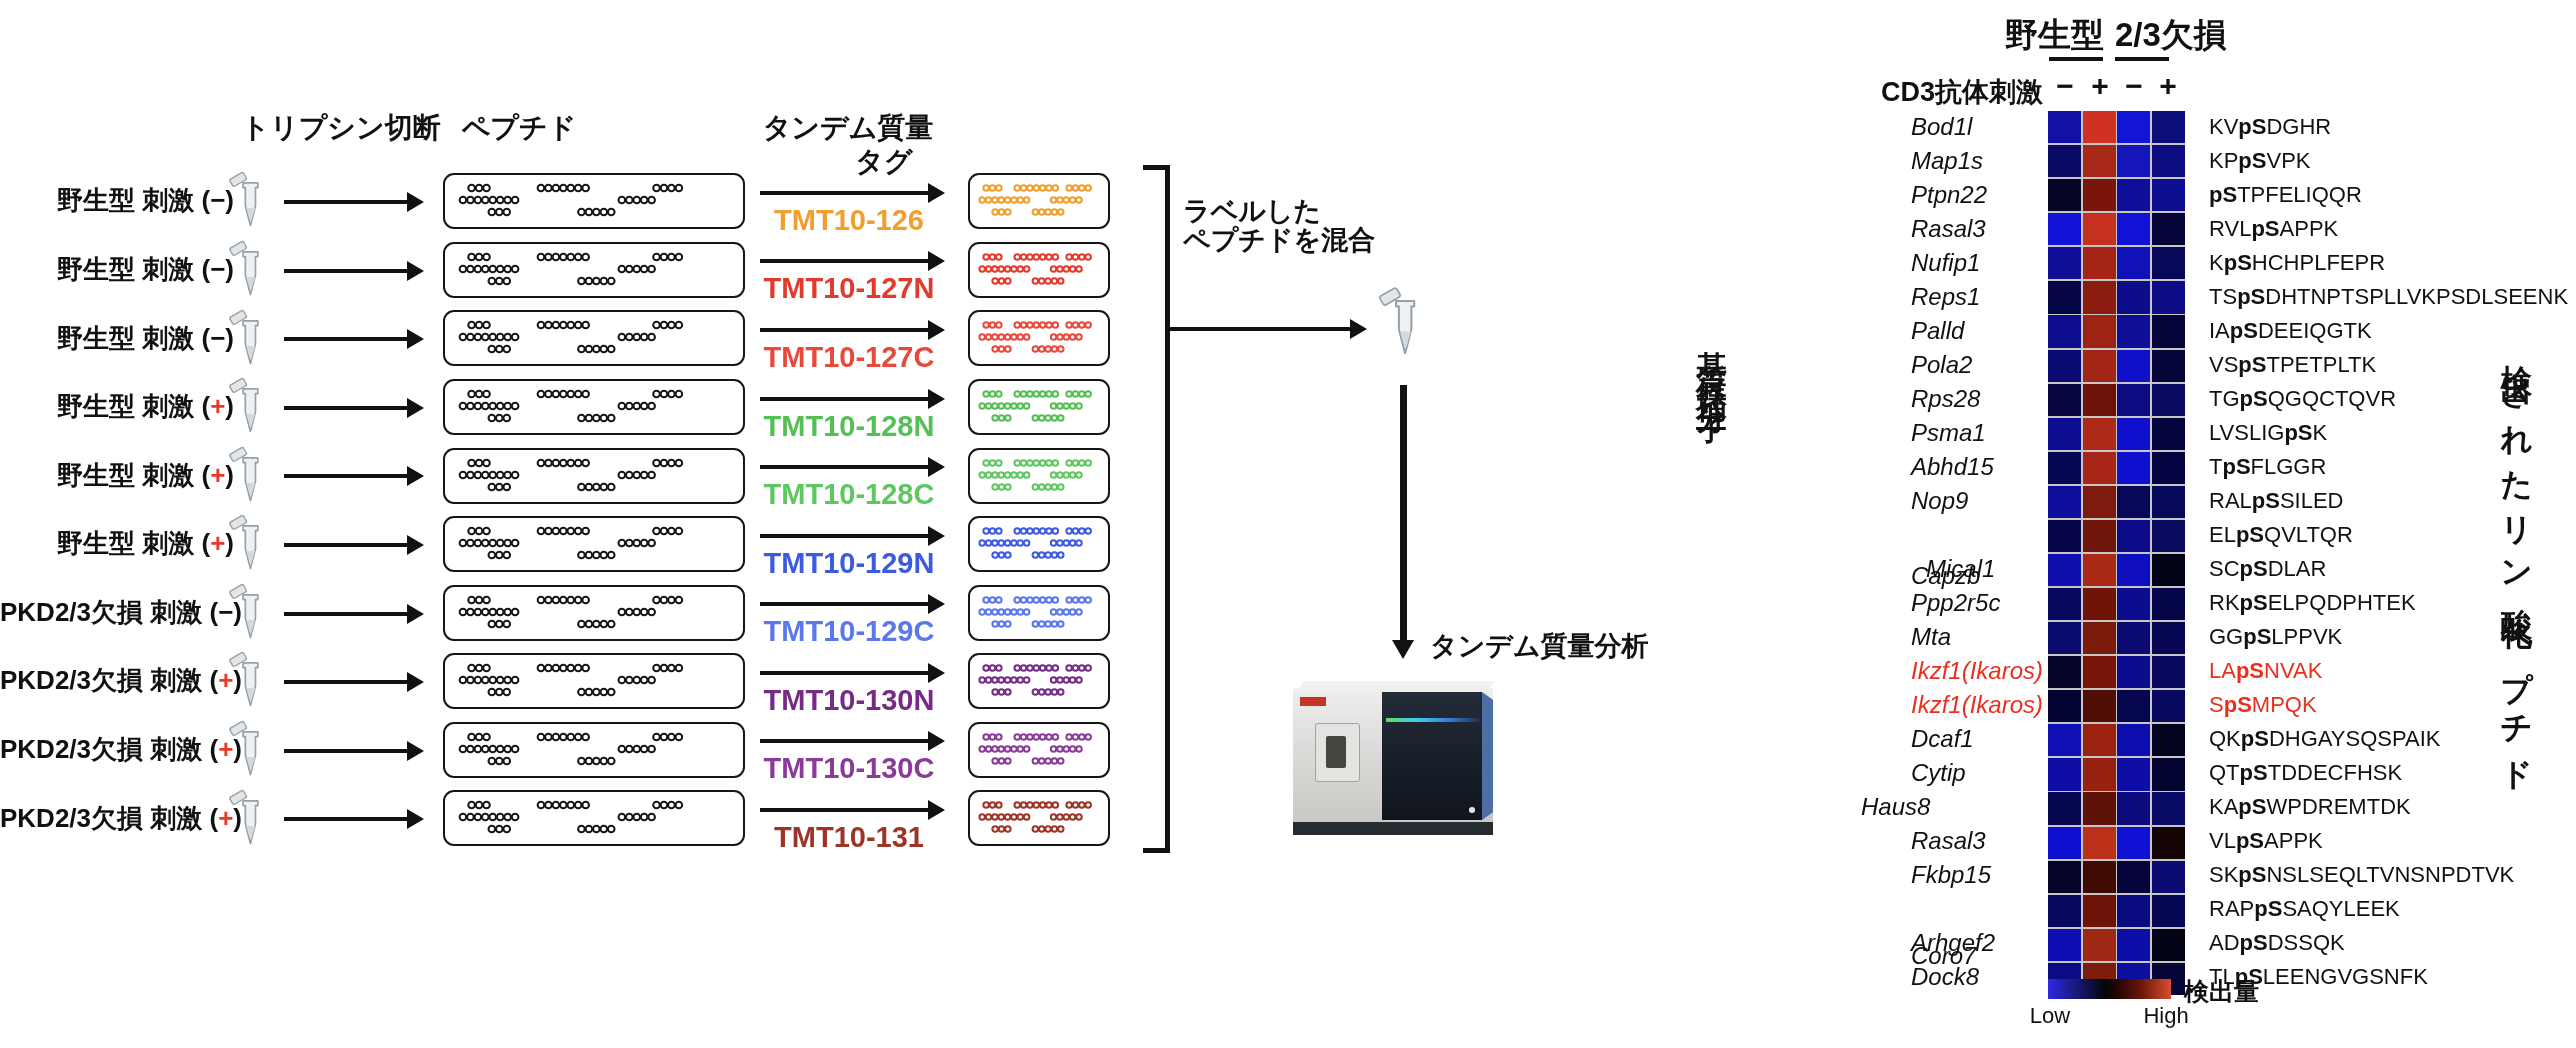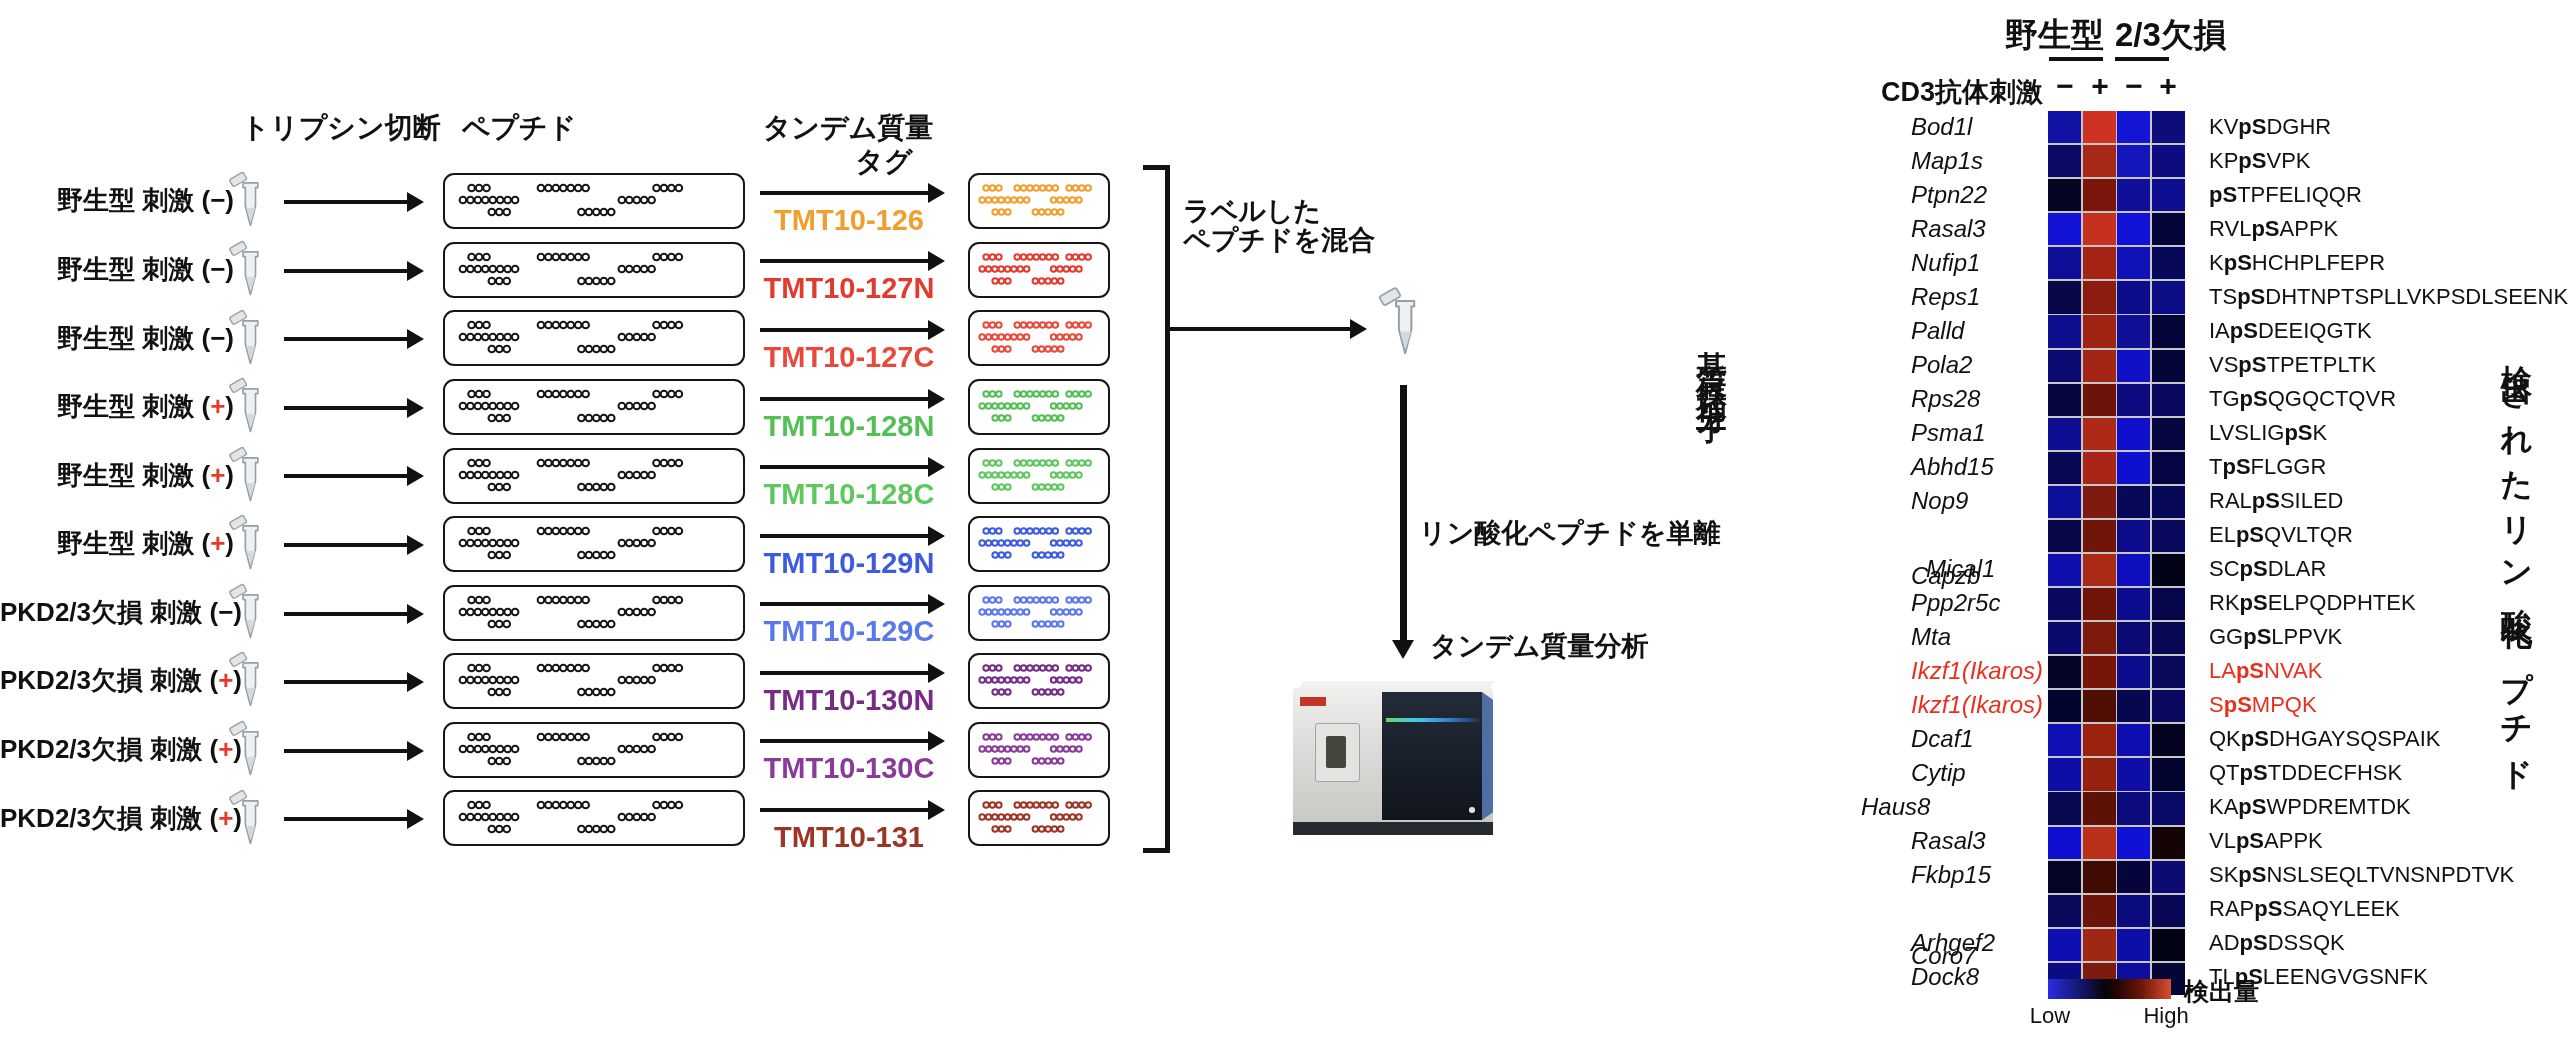--- a/index.html
+++ b/index.html
@@ -44,21 +44,20 @@
 
   <div class="abs jtext" style="left:1183px;top:193px;font-size:27px">ラベルした</div>
   <div class="abs jtext" style="left:1183px;top:222px;font-size:27px">ペプチドを混合</div>
   <div class="abs harrow" style="left:1169px;top:327px;width:182px"></div>
   <div class="abs" id="mix-tube" style="left:1379px;top:263px"><svg width="50" height="119" viewBox="0 0 44 66">
     <rect x="1" y="6" width="17" height="9" rx="2" fill="#e2e6e9" stroke="#97a0a6" stroke-width="1.5" transform="rotate(-30 9 10)"></rect>
     <path d="M15 14 h16 v5 h-2.5 v20 l-5.5 21 l-5.5 -21 v-20 h-2.5 z" fill="#eef1f3" stroke="#97a0a6" stroke-width="1.8" stroke-linejoin="round"></path>
     <path d="M18.5 41 l4.8 16 l4.8 -16 z" fill="#d3d9dd"></path>
       </svg></div>
   <div class="abs varrow" style="left:1400px;top:385px;height:256px"></div>
-  <div class="abs jtext" style="left:1419px;top:515px;font-size:27px">リン酸化ペプチドを単離</div>
   <div class="abs jtext" style="left:1430px;top:628px;font-size:27px">タンデム質量分析</div>
 
   <div class="abs" style="left:1291px;top:677px;width:208px;height:163px">
     <div class="abs" style="left:9.3px;top:3.7px;width:191px;height:11px;background:#f2f2f0;transform:skewX(-35deg)"></div>
     <div class="abs" style="left:1.9px;top:11px;width:200px;height:135px;background:linear-gradient(180deg,#efefed 0%,#dddddb 40%,#c8c8c4 100%);border-radius:2.8px"></div>
     <div class="abs" style="left:9.3px;top:20.4px;width:26px;height:8.3px;background:#c23527"></div>
     <div class="abs" style="left:24px;top:46px;width:43px;height:57px;background:#e3e3e1;border:1.9px solid #a2a2a0;border-radius:2.8px"></div>
     <div class="abs" style="left:35px;top:59px;width:20.4px;height:31.5px;background:#46463f;border-radius:1.9px"></div>
     <div class="abs" style="left:91px;top:15px;width:100px;height:128px;background:linear-gradient(180deg,#232b38 0%,#10151d 100%)"></div>
     <div class="abs" style="left:95px;top:41px;width:93px;height:3.7px;background:linear-gradient(90deg,#64d96a,#3ec9ea 35%,#3f7ee0 65%,#1d3550)"></div>

